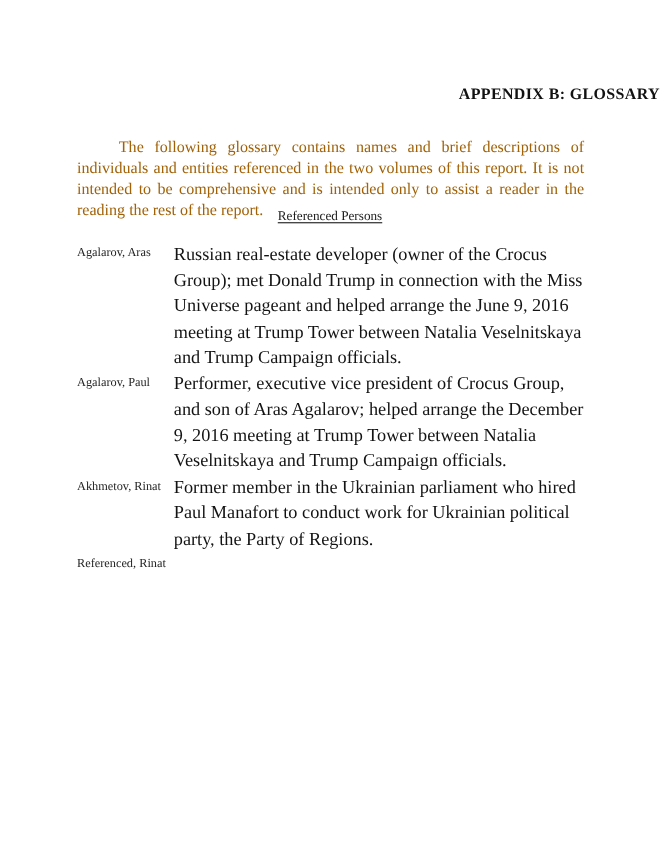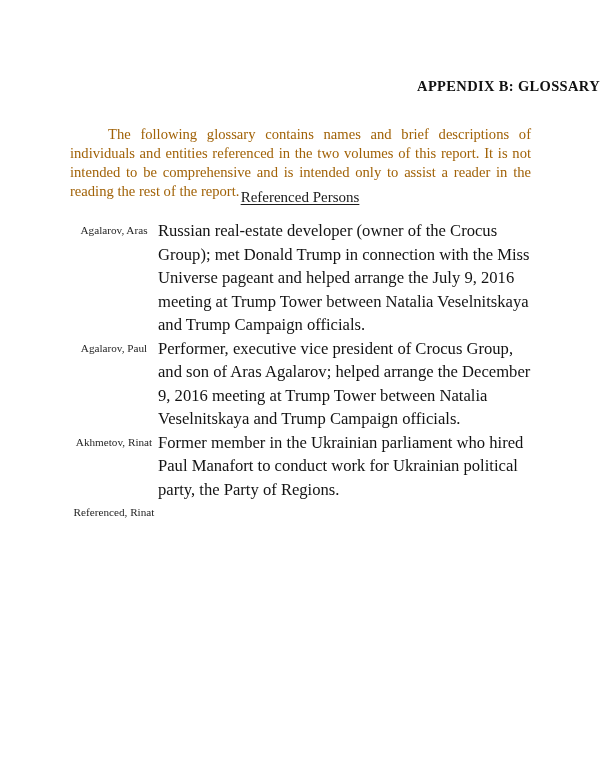--- a/index.html
+++ b/index.html
@@ -51,21 +51,21 @@
     hyphens: none;
   }
 
   
   .section-heading {
     position: absolute;
     top: 189px;
     left: 0;
     width: 600px;
     text-align: center;
-    font-size: 15px;
+    font-size: 12px;
     color: #1b1b1b;
   }
   .section-heading span {
     text-decoration: underline;
     text-underline-offset: 2px;
   }
 
   
   .glossary {
     position: absolute;
@@ -80,21 +80,20 @@
   }
   .entry-term {
     flex: 0 0 158px;
     width: 158px;
     padding-left: 70px;
     box-sizing: border-box;
     font-size: 11.2px;
     line-height: 23.5px;
     color: #1f1f1f;
     white-space: nowrap;
-    text-align: center;
   }
   .entry-description {
     flex: 1 1 auto;
     padding-right: 68px;
     box-sizing: border-box;
     font-size: 16.6px;
     line-height: 23.5px;
     color: #131313;
     text-align: left;
   }
@@ -109,21 +108,21 @@
   <p class="intro">The following glossary contains names and brief descriptions of individuals and entities referenced in the two volumes of this report. It is not intended to be comprehensive and is intended only to assist a reader in the reading the rest of the report.</p>
 
   <div class="section-heading">
     <span>Referenced Persons</span>
   </div>
 
   <div class="glossary">
 
     <div class="glossary-entry">
       <div class="entry-term">Agalarov, Aras</div>
-      <div class="entry-description">Russian real-estate developer (owner of the Crocus Group); met Donald Trump in connection with the Miss Universe pageant and helped arrange the July 9, 2016 meeting at Trump Tower between Natalia Veselnitskaya and Trump Campaign officials.</div>
+      <div class="entry-description">Russian real-estate developer (owner of the Crocus Group); met Donald Trump in connection with the Miss Universe pageant and helped arrange the June 9, 2016 meeting at Trump Tower between Natalia Veselnitskaya and Trump Campaign officials.</div>
     </div>
 
     <div class="glossary-entry">
       <div class="entry-term">Agalarov, Paul</div>
       <div class="entry-description">Performer, executive vice president of Crocus Group, and son of Aras Agalarov; helped arrange the December 9, 2016 meeting at Trump Tower between Natalia Veselnitskaya and Trump Campaign officials.</div>
     </div>
 
     <div class="glossary-entry">
       <div class="entry-term">Akhmetov, Rinat</div>
       <div class="entry-description">Former member in the Ukrainian parliament who hired Paul Manafort to conduct work for Ukrainian political party, the Party of Regions.</div>

